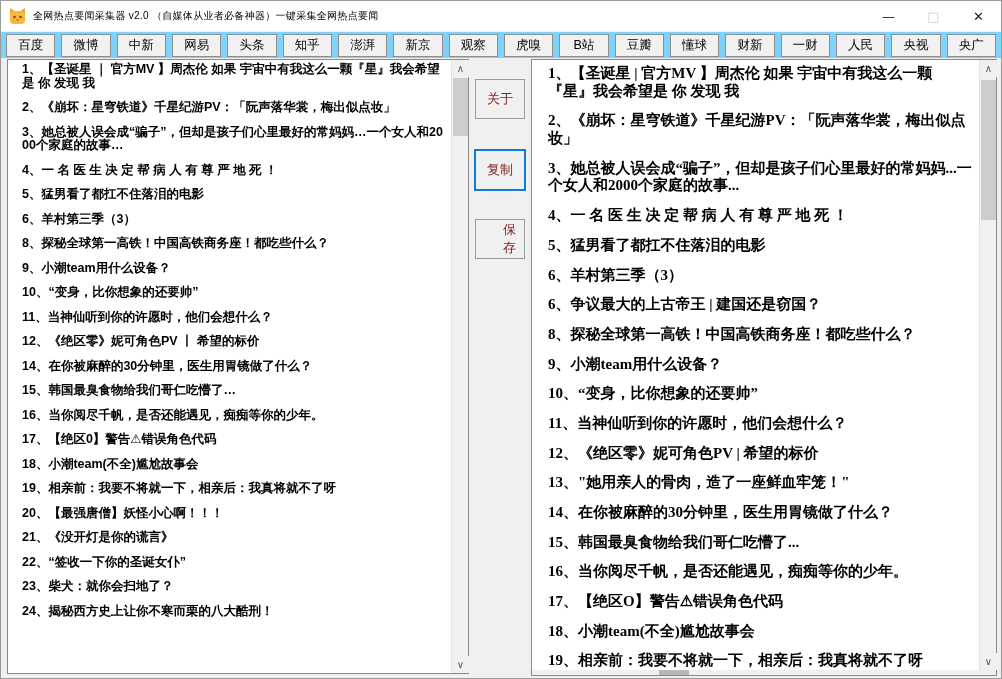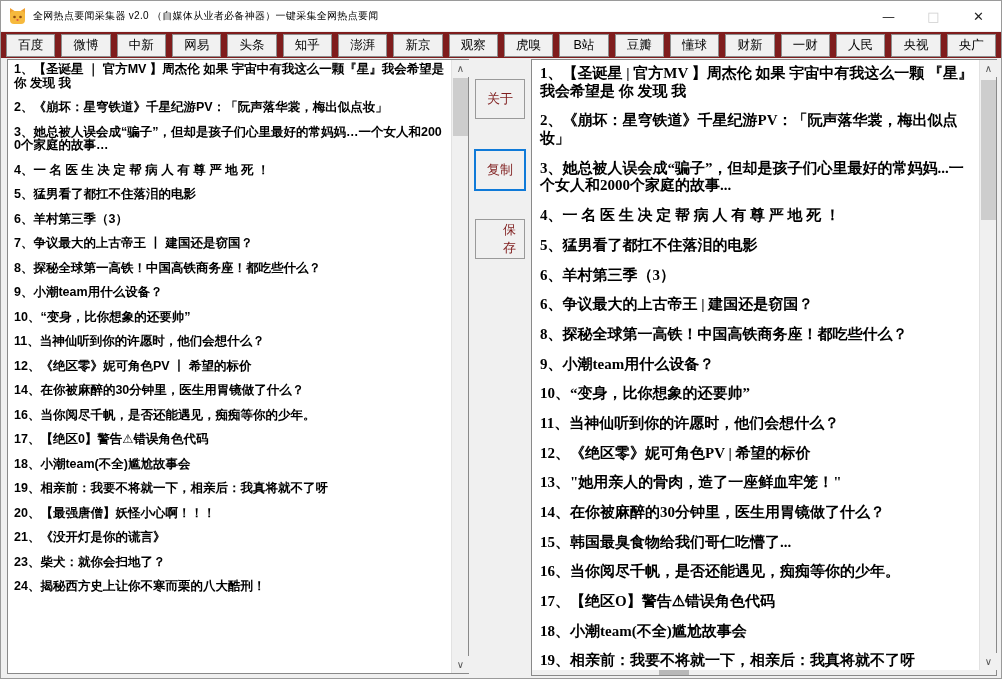--- a/index.html
+++ b/index.html
@@ -17,35 +17,35 @@
   .win-controls{position:absolute;right:0;top:0;height:30px;display:flex;}
   .win-btn{
     width:45px;height:30px;display:flex;align-items:center;justify-content:center;
     font-size:13px;color:#222;cursor:default;background:transparent;border:none;
     font-family:"DejaVu Sans",sans-serif;
   }
   .win-btn.disabled{color:#cfcfcf;}
   
   .tabbar{
     position:absolute;left:0;top:31px;width:100%;height:26px;box-sizing:border-box;
-    display:flex;gap:6px;padding:1px 5px;background:#7f1d1d;align-items:center;
+    display:flex;gap:6px;padding:1px 5px;background:#7dd3fc;align-items:center;
   }
   .tab-btn{
     flex:1 1 0;height:23px;background:#f1f1f1;border:1px solid #8f8f8f;
     font-size:12.5px;color:#000;text-align:center;line-height:21px;padding:0;
     font-family:"Liberation Sans",sans-serif;cursor:default;white-space:nowrap;overflow:hidden;
   }
   
   .panel{
     position:absolute;background:#ffffff;border:1px solid #898989;box-sizing:border-box;
   }
   .left-panel{left:6px;top:58px;width:462px;height:615px;}
   .right-panel{left:530px;top:58px;width:466px;height:617px;}
   .text-area{
-    position:absolute;left:0;top:0;bottom:0;overflow:hidden;box-sizing:border-box;color:#000;
+    position:absolute;left:8px;top:0;bottom:0;overflow:hidden;box-sizing:border-box;color:#000;
   }
   .left-panel .text-area{right:17px;padding:3px 4px 0 6px;}
   .right-panel .text-area{right:17px;bottom:5px;padding:5px 4px 0 8px;}
   .left-item{
     margin:0 0 11px 0;font-size:12.5px;font-weight:bold;line-height:1.08;
     font-family:"Liberation Sans","DejaVu Sans",sans-serif;word-break:break-all;
   }
   .right-item{
     margin:0 0 12px 0;font-size:15px;font-weight:bold;line-height:1.18;
     font-family:"Liberation Serif","DejaVu Serif",serif;word-break:break-all;
@@ -127,33 +127,34 @@
     </div>
 
   <div class="panel left-panel">
     <div class="text-area">
         <p class="left-item">1、【圣诞星 ｜ 官方MV 】周杰伦 如果 宇宙中有我这么一颗『星』我会希望是 你 发现 我</p>
         <p class="left-item">2、《崩坏：星穹铁道》千星纪游PV：「阮声落华裳，梅出似点妆」</p>
         <p class="left-item">3、她总被人误会成“骗子”，但却是孩子们心里最好的常妈妈…一个女人和2000个家庭的故事…</p>
         <p class="left-item">4、一 名 医 生 决 定 帮 病 人 有 尊 严 地 死 ！</p>
         <p class="left-item">5、猛男看了都扛不住落泪的电影</p>
         <p class="left-item">6、羊村第三季（3）</p>
-        <p class="left-item">7、争议最大的上古帝王 丨 建国还是窃国？</p>
         <p class="left-item">8、探秘全球第一高铁！中国高铁商务座！都吃些什么？</p>
         <p class="left-item">9、小潮team用什么设备？</p>
         <p class="left-item">10、“变身，比你想象的还要帅”</p>
         <p class="left-item">11、当神仙听到你的许愿时，他们会想什么？</p>
         <p class="left-item">12、《绝区零》妮可角色PV 丨 希望的标价</p>
         <p class="left-item">14、在你被麻醉的30分钟里，医生用胃镜做了什么？</p>
+        <p class="left-item">15、韩国最臭食物给我们哥仁吃懵了…</p>
         <p class="left-item">16、当你阅尽千帆，是否还能遇见，痴痴等你的少年。</p>
         <p class="left-item">17、【绝区0】警告⚠错误角色代码</p>
         <p class="left-item">18、小潮team(不全)尴尬故事会</p>
         <p class="left-item">19、相亲前：我要不将就一下，相亲后：我真将就不了呀</p>
         <p class="left-item">20、【最强唐僧】妖怪小心啊！！！</p>
         <p class="left-item">21、《没开灯是你的谎言》</p>
+        <p class="left-item">22、“签收一下你的圣诞女仆”</p>
         <p class="left-item">23、柴犬：就你会扫地了？</p>
         <p class="left-item">24、揭秘西方史上让你不寒而栗的八大酷刑！</p>
       </div>
     <div class="vscroll">
       <div class="scroll-arrow up">∧</div>
       <div class="scroll-thumb"></div>
       <div class="scroll-arrow down">∨</div>
     </div>
   </div>
 

